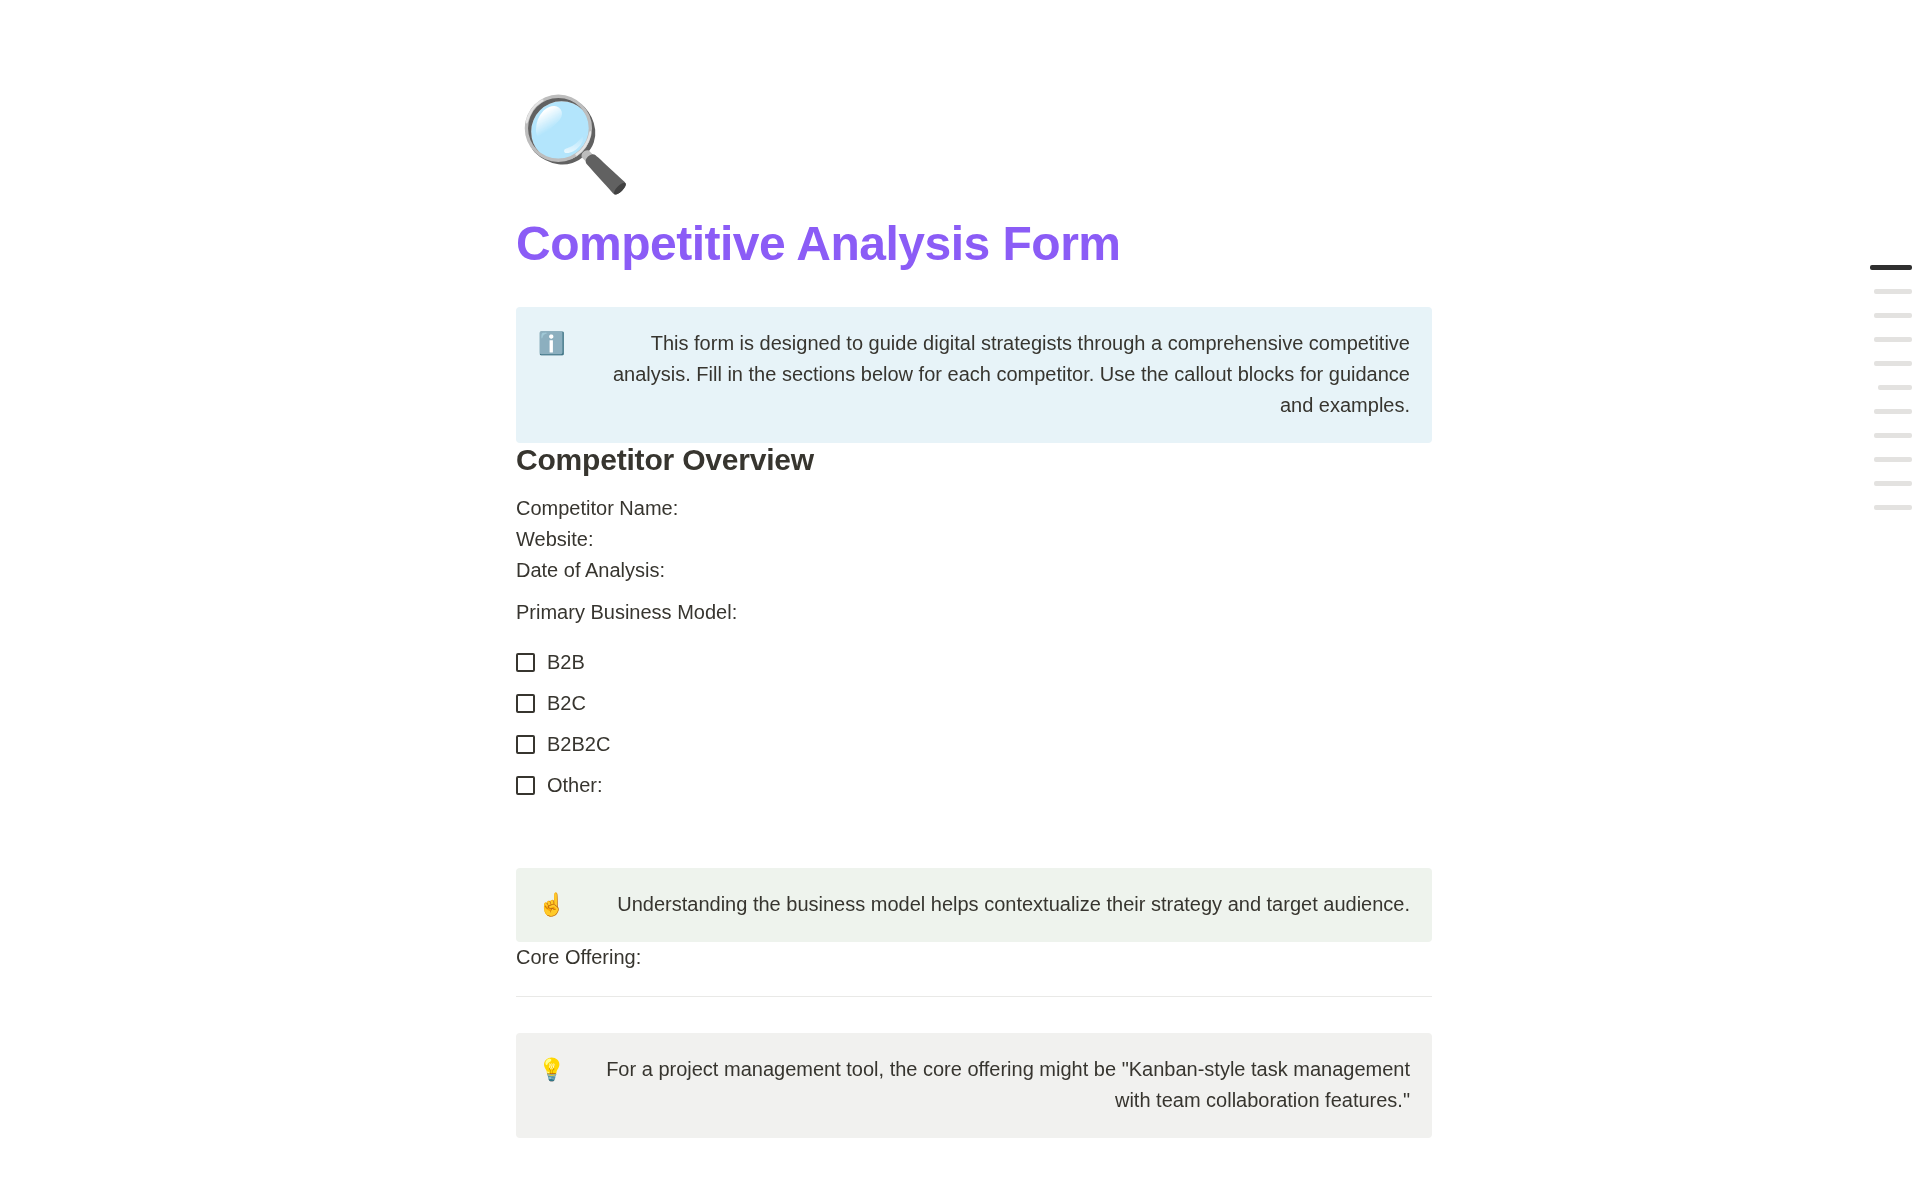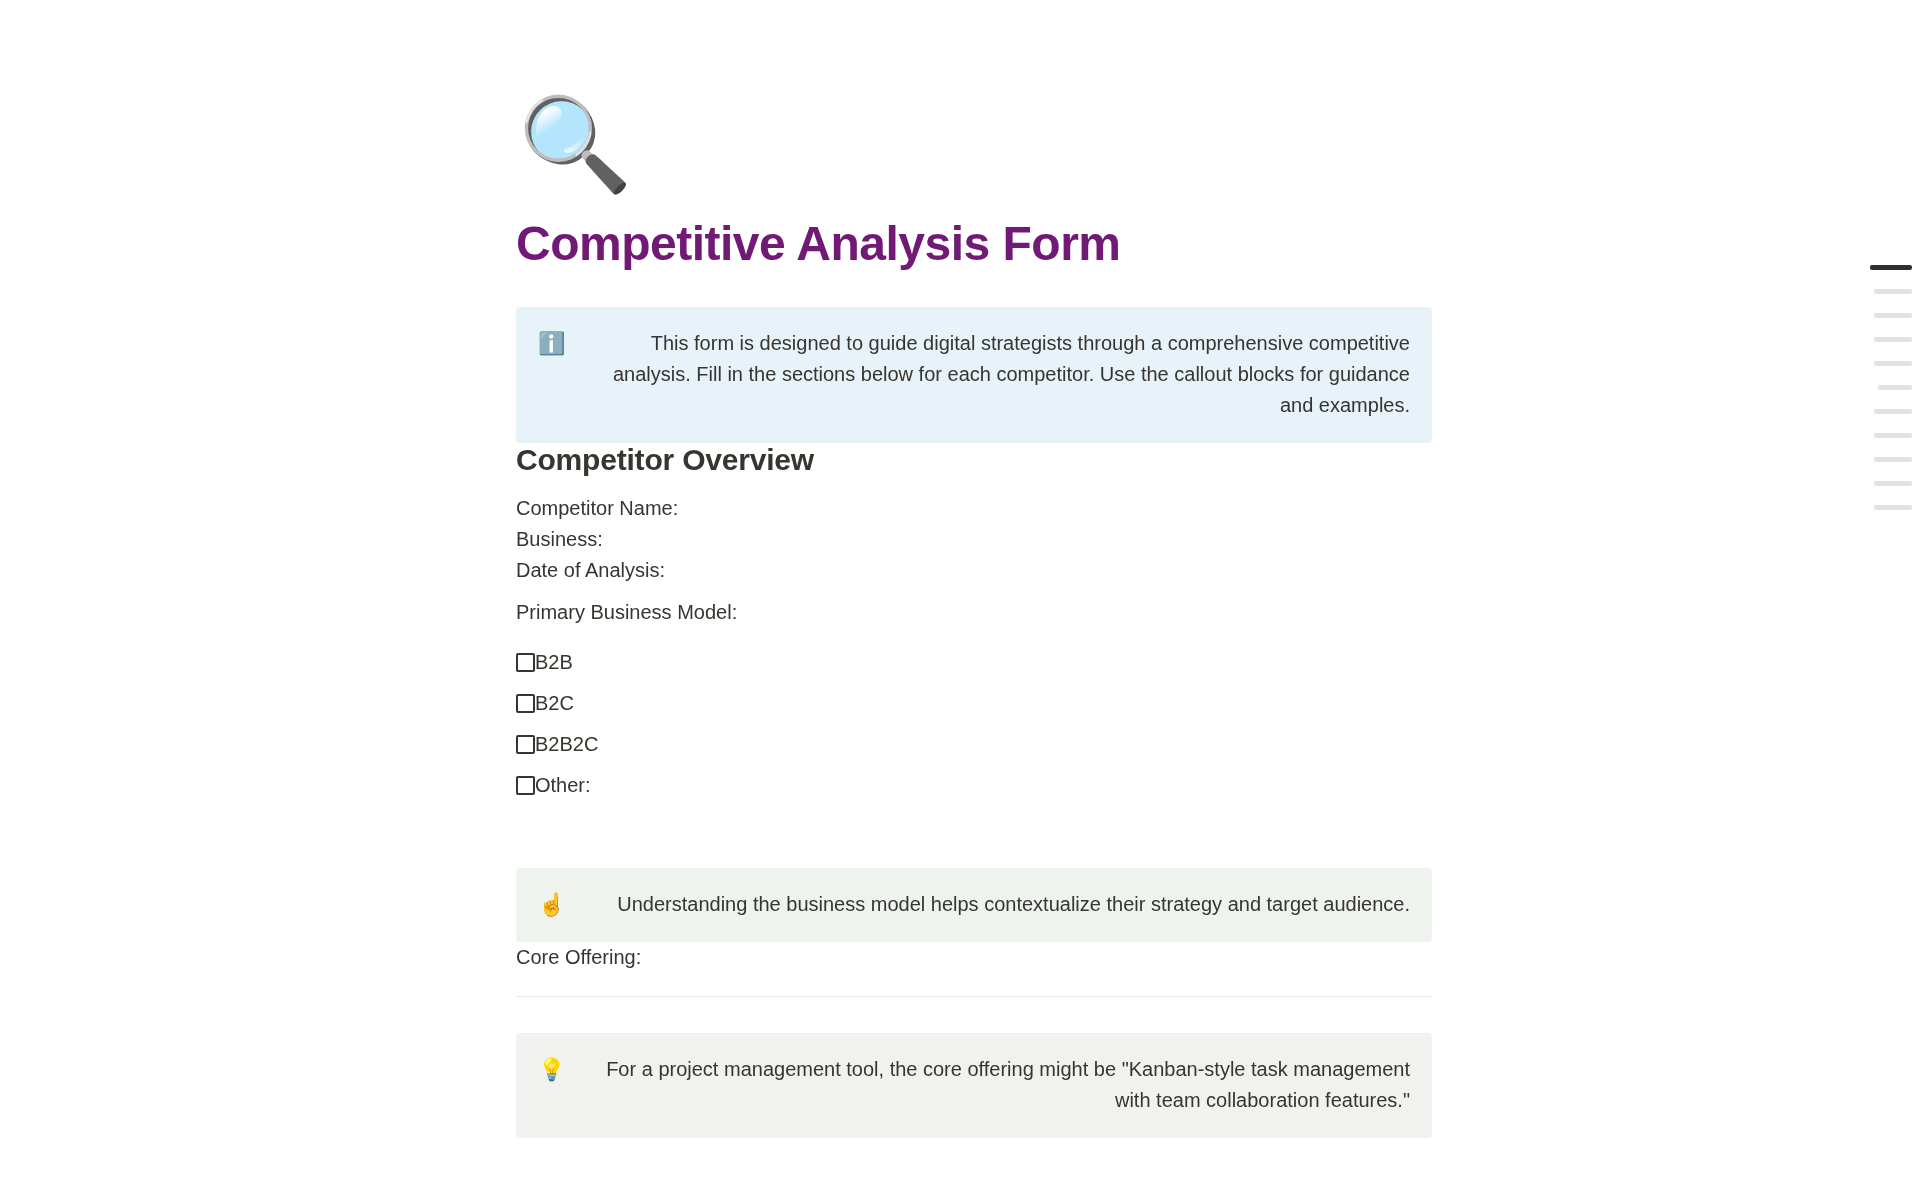--- a/index.html
+++ b/index.html
@@ -41,21 +41,21 @@
     height: 104px;
     display: block;
     letter-spacing: 0;
   }
 
   .page-title {
     font-size: 48px;
     font-weight: 700;
     line-height: 1.15;
     letter-spacing: -0.5px;
-    color: #701a75;
+    color: #8b5cf6;
     margin-top: 14px;
     margin-bottom: 0;
   }
 
   
   .callout {
     display: flex;
     align-items: flex-start;
     gap: 14px;
     padding: 21px 22px 22px 22px;
@@ -102,20 +102,21 @@
   }
 
   .spaced-field {
     margin-top: 11px;
   }
 
   
   .todo-row {
     display: flex;
     align-items: center;
+    gap: 12px;
     height: 41px;
   }
 
   .todo-box {
     width: 19px;
     height: 19px;
     border: 2px solid #37352f;
     border-radius: 2px;
     background: #ffffff;
     flex: 0 0 auto;
@@ -189,21 +190,21 @@
 
     <div class="callout callout-info">
       <span class="callout-emoji">ℹ️</span>
       <span class="callout-text">This form is designed to guide digital strategists through a comprehensive competitive analysis. Fill in the sections below for each competitor. Use the callout blocks for guidance and examples.</span>
     </div>
 
     <h2 class="section-heading">Competitor Overview</h2>
 
     <p class="field-line">Competitor Name:</p>
 
-    <p class="field-line">Business:</p>
+    <p class="field-line">Website:</p>
 
     <p class="field-line">Date of Analysis:</p>
 
     <p class="field-line spaced-field">Primary Business Model:</p>
 
     <div class="gap-sm"></div>
 
     <div class="todo-row">
       <span class="todo-box"></span>
       <span class="todo-label">B2B</span>

